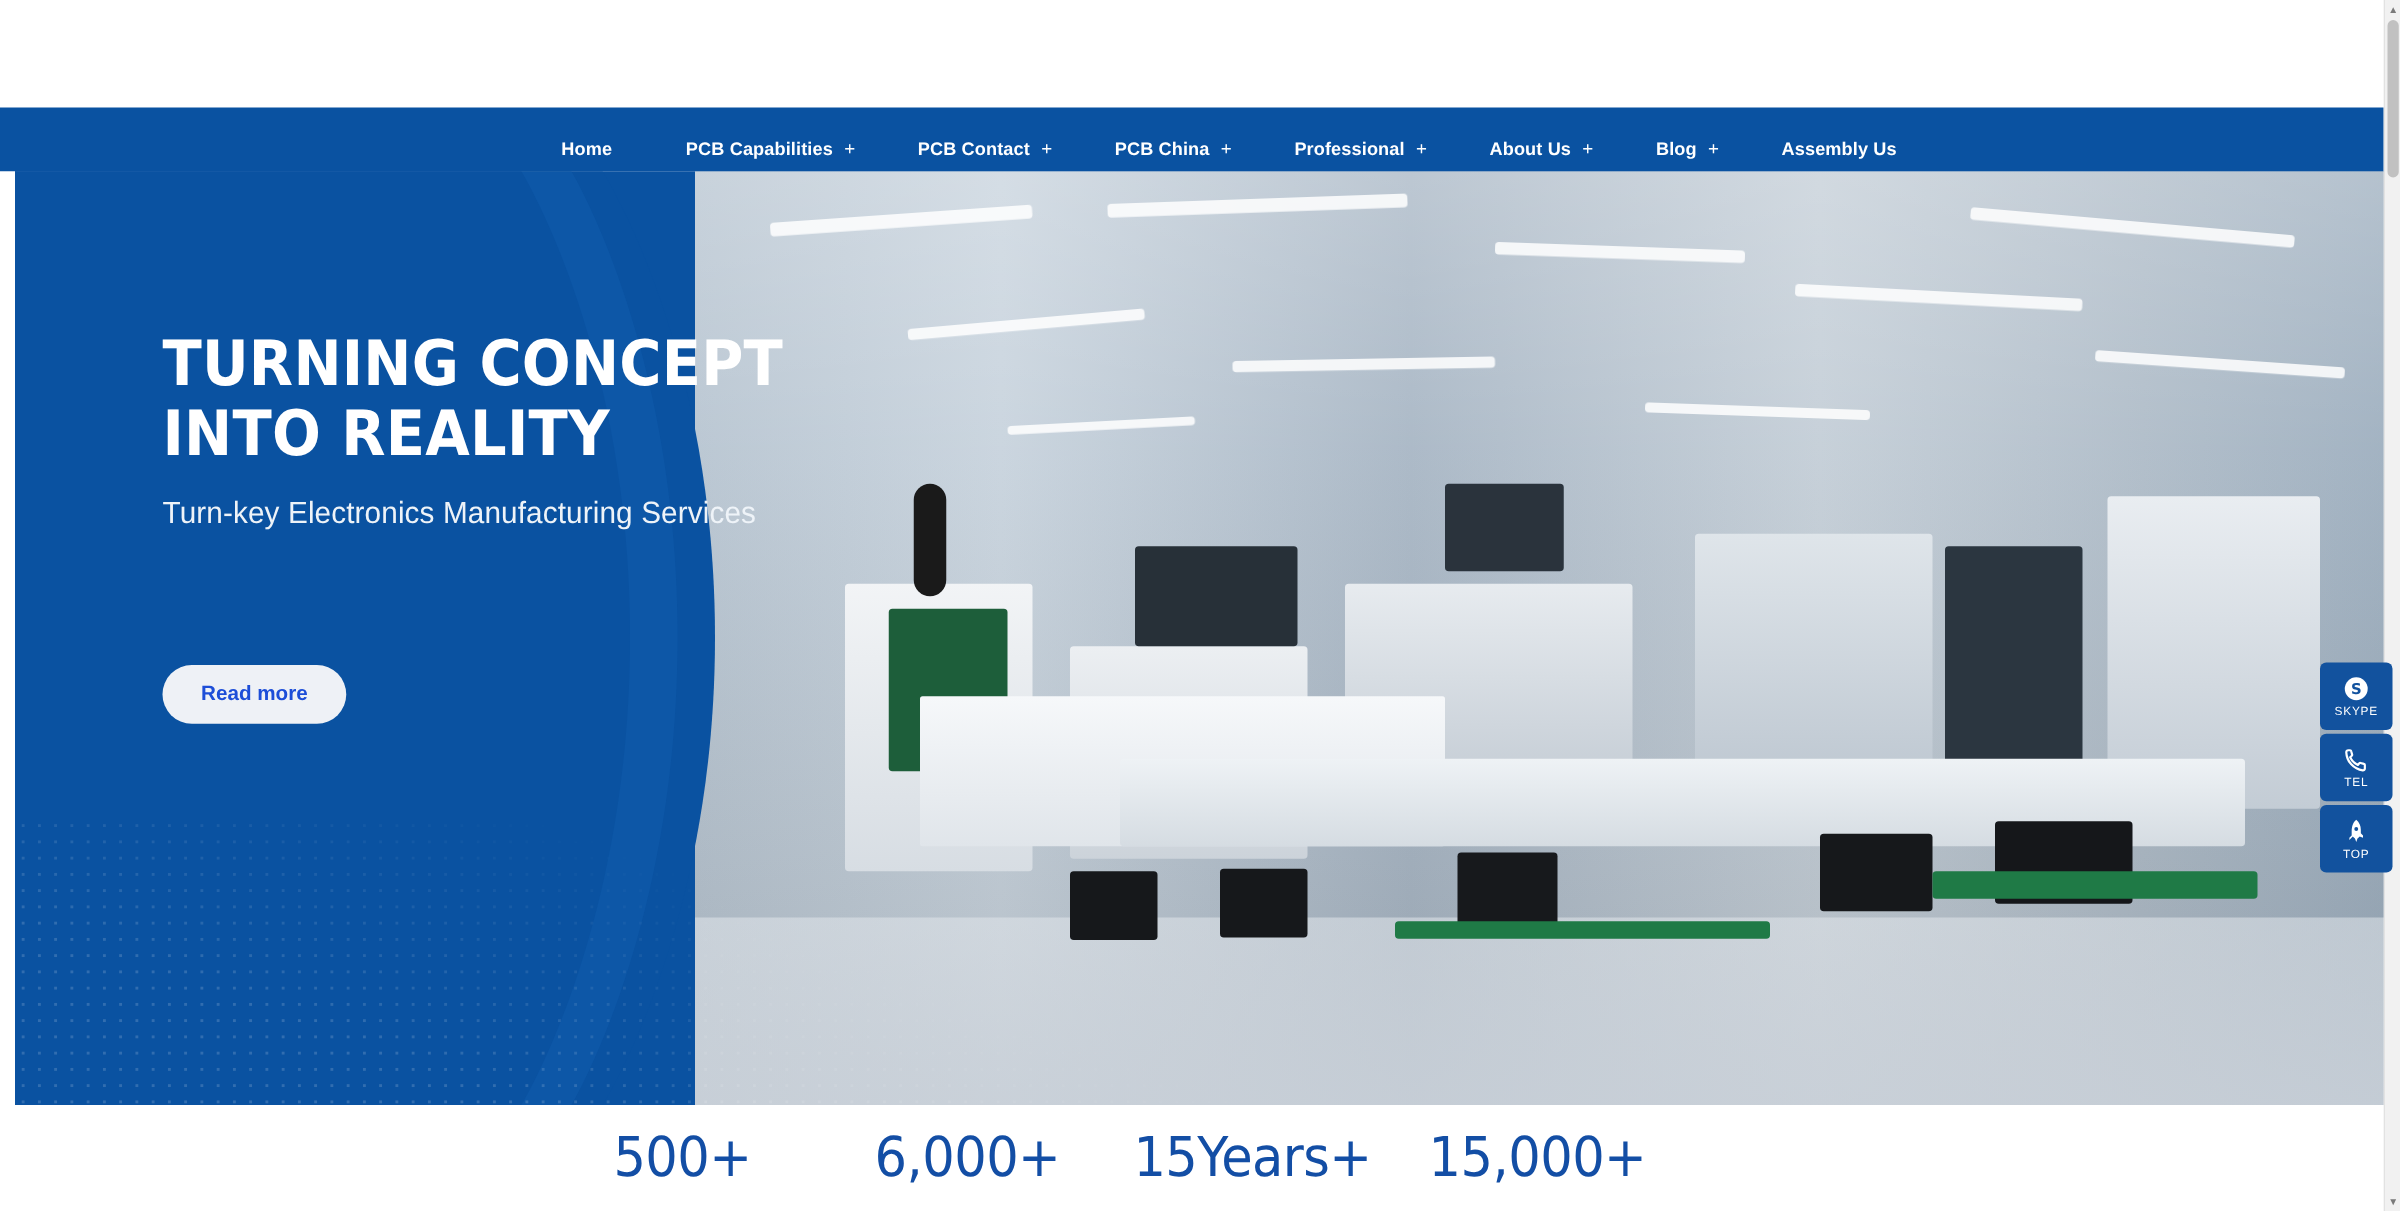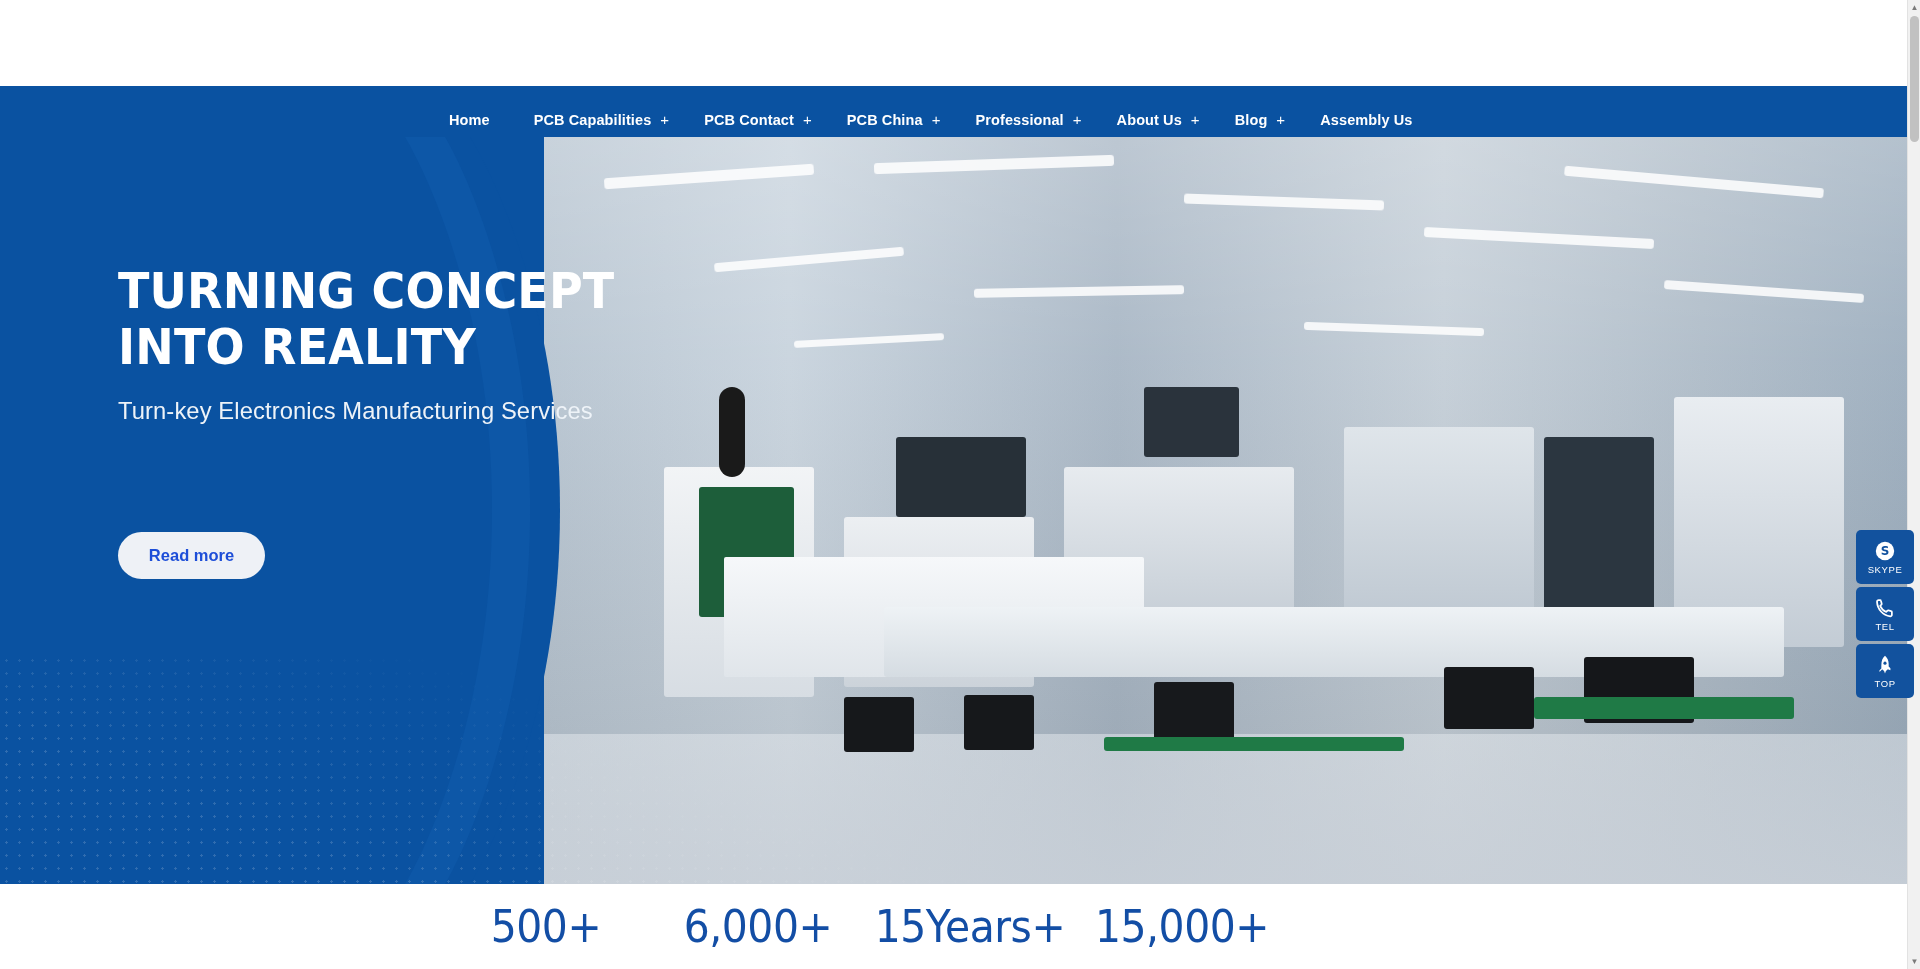--- a/index.html
+++ b/index.html
@@ -36,33 +36,33 @@
     white-space:nowrap;
   }
 
   
   .navbar {
     position:absolute; left:0; top:86px; width:1907px; height:51px;
     background:#0a52a1;
   }
   .navlist {
     display:flex; align-items:center; height:67px;
-    padding-left:432px; gap:1px;
+    padding-left:432px; gap:16px;
   }
   .navitem {
     display:flex; align-items:center; gap:9px;
     color:#ffffff; font-size:14.5px; font-weight:bold;
     padding:0 17px; height:51px; white-space:nowrap;
     cursor:pointer; letter-spacing:0.1px;
   }
   .navitem .plus { font-size:15px; font-weight:normal; }
 
   
   .hero {
-    position:absolute; left:0; top:137px; width:1907px; height:747px;
+    position:absolute; left:12px; top:137px; width:1907px; height:747px;
     overflow:hidden; background:#0a52a1;
   }
   .hero-photo {
     position:absolute; right:0; top:0; width:1363px; height:747px;
     background:
       linear-gradient(180deg, rgba(255,255,255,0.22) 0%, rgba(255,255,255,0.03) 30%, rgba(0,0,0,0.10) 100%),
       linear-gradient(90deg,#b9c6d2 0%, #c9d4de 18%, #aab8c6 42%, #c5cfd8 66%, #b0bdc9 85%, #9fb0c0 100%);
   }
   
   .ceil { position:absolute; background:rgba(255,255,255,0.85); border-radius:3px; filter:blur(0.6px); }
@@ -113,20 +113,21 @@
     gap:2px; color:#fff; cursor:pointer;
   }
   .side-btn .lbl { font-size:9.5px; font-weight:normal; letter-spacing:0.6px; }
   .side-btn svg { display:block; }
 
   
   .stats {
     position:absolute; left:0; top:884px; width:1907px; height:85px;
     background:#ffffff; display:flex; align-items:center;
     padding-left:440px;
+    gap:16px;
   }
   .stat {
     font-family:"DejaVu Sans", sans-serif;
     color:#134ea5; font-size:44px; font-weight:400;
     width:212px; text-align:center; letter-spacing:-0.5px;
     transform:scaleX(0.93); transform-origin:center;
   }
 
   
   .scrollbar {

